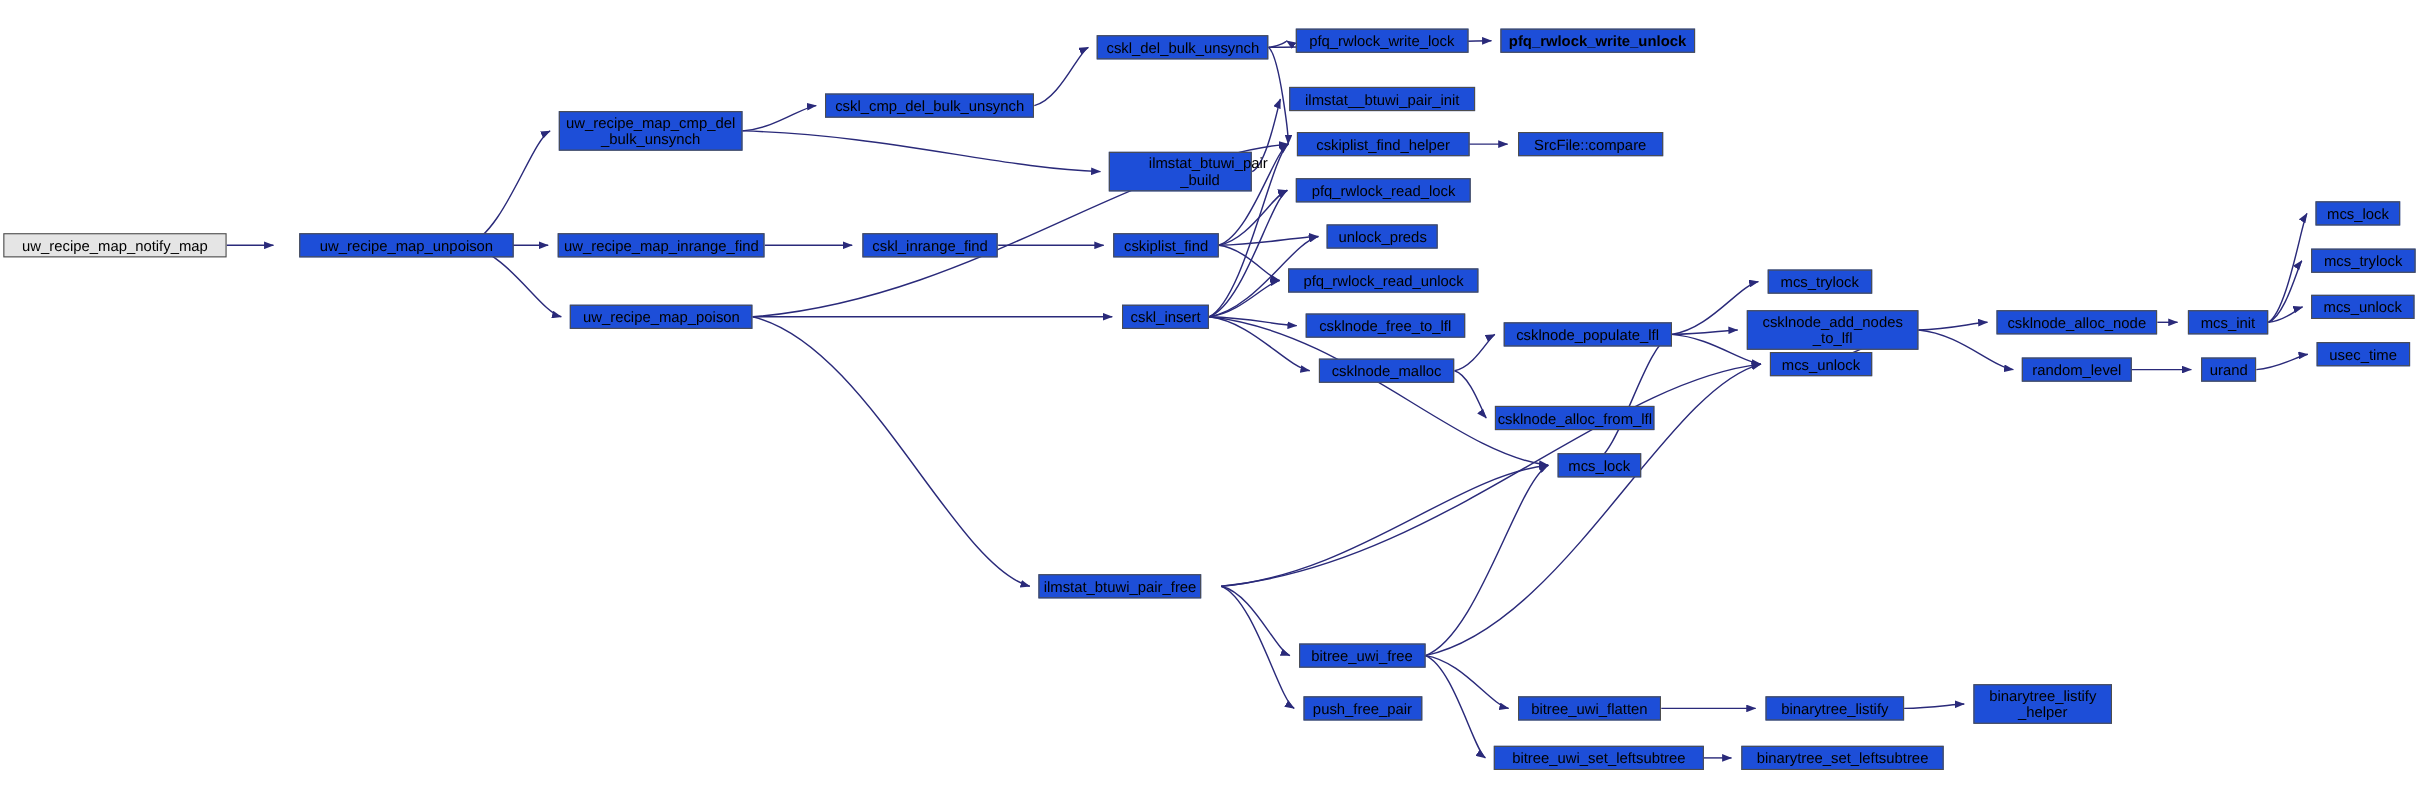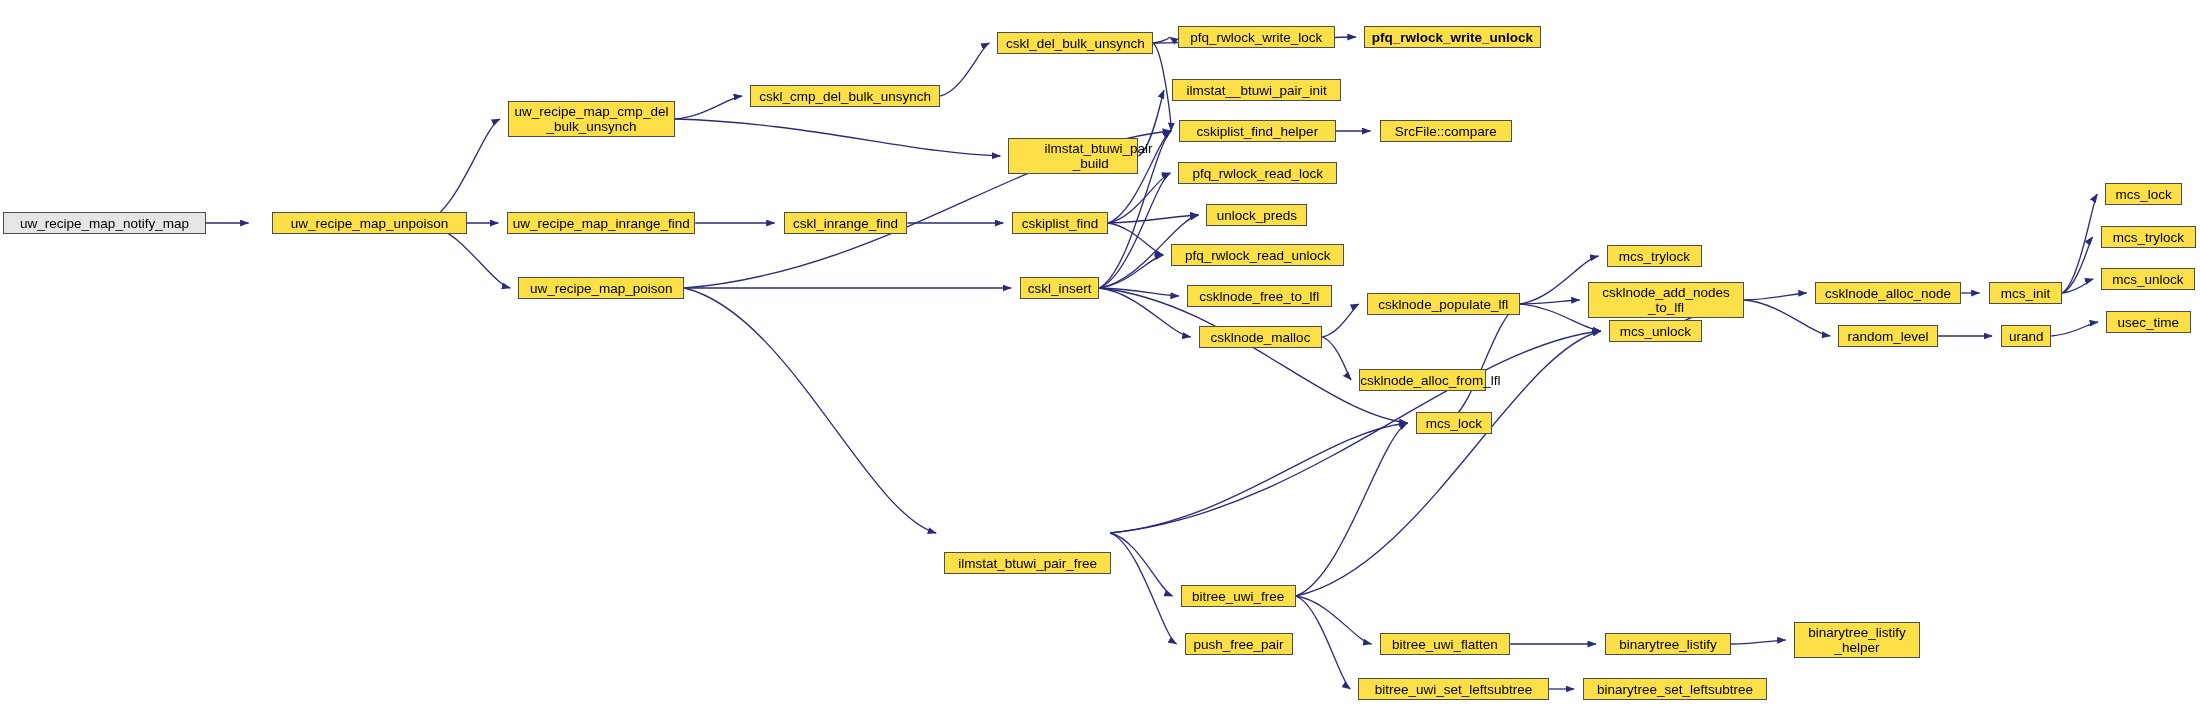--- a/index.html
+++ b/index.html
@@ -3,21 +3,21 @@
 <meta charset="utf-8">
 <style>
   html,body{margin:0;padding:0;background:#ffffff;}
   body{font-family:"Liberation Sans","DejaVu Sans",sans-serif;}
   #canvas{position:relative;width:2200px;height:715px;background:#ffffff;overflow:hidden;}
   #edges{position:absolute;left:0;top:0;width:2200px;height:715px;pointer-events:none;}
   .node{
     position:absolute;
     box-sizing:border-box;
     border:1px solid #4d4d4d;
-    background:#fde047;
+    background:#1d4ed8;
     color:#000000;
     font-size:13.5px;
     line-height:15px;
     display:flex;
     align-items:center;
     justify-content:center;
     text-align:center;
     white-space:pre-line;
     letter-spacing:0px;
     cursor:pointer;
@@ -106,36 +106,36 @@
     <div class="node" style="left: 1177.51px; top: 26px; width: 157.367px; height: 22px;"><span class="lbl">pfq_rwlock_write_lock</span></div>
     <div class="node" style="left: 1172.03px; top: 79px; width: 169.11px; height: 22px;"><span class="lbl">ilmstat__btuwi_pair_init</span></div>
     <div class="node" style="left: 1179.07px; top: 120px; width: 156.584px; height: 22px;"><span class="lbl">cskiplist_find_helper</span></div>
     <div class="node" style="left: 1178.29px; top: 162px; width: 158.932px; height: 22px;"><span class="lbl">pfq_rwlock_read_lock</span></div>
     <div class="node" style="left: 1206.48px; top: 204px; width: 100.996px; height: 22px;"><span class="lbl">unlock_preds</span></div>
     <div class="node" style="left: 1171.25px; top: 244px; width: 173.025px; height: 22px;"><span class="lbl">pfq_rwlock_read_unlock</span></div>
     <div class="node" style="left: 1186.9px; top: 285px; width: 144.84px; height: 22px;"><span class="lbl">csklnode_free_to_lfl</span></div>
     <div class="node" style="left: 1198.65px; top: 326px; width: 123.701px; height: 22px;"><span class="lbl">csklnode_malloc</span></div>
     <div class="node" style="left: 1363.84px; top: 26px; width: 176.94px; height: 22px; font-weight: bold;"><span class="lbl">pfq_rwlock_write_unlock</span></div>
     <div class="node" style="left: 1379.5px; top: 120px; width: 132.313px; height: 22px;"><span class="lbl">SrcFile::compare</span></div>
-    <div class="node" style="left: 1359.15px; top: 369px; width: 127px; height: 22px;"><span class="lbl">csklnode_alloc_from_lfl</span></div>
+    <div class="node" style="left: 1359.15px; top: 369px; width: 145px; height: 22px;"><span class="lbl">csklnode_alloc_from_lfl</span></div>
     <div class="node" style="left: 1415.52px; top: 412px; width: 76.726px; height: 22px;"><span class="lbl">mcs_lock</span></div>
     <div class="node" style="left: 1366.98px; top: 293px; width: 152.669px; height: 22px;"><span class="lbl">csklnode_populate_lfl</span></div>
     <div class="node" style="left: 1606.55px; top: 245px; width: 95.516px; height: 22px;"><span class="lbl">mcs_trylock</span></div>
     <div class="node" style="left: 1587.76px; top: 282px; width: 156.584px; height: 36px;"><span class="lbl">csklnode_add_nodes
 _to_lfl</span></div>
     <div class="node" style="left: 1608.9px; top: 320px; width: 93.1673px; height: 22px;"><span class="lbl">mcs_unlock</span></div>
     <div class="node" style="left: 1814.8px; top: 282px; width: 146.406px; height: 22px;"><span class="lbl">csklnode_alloc_node</span></div>
     <div class="node" style="left: 1838.29px; top: 325px; width: 99.4306px; height: 22px;"><span class="lbl">random_level</span></div>
     <div class="node" style="left: 1988.61px; top: 282px; width: 73.5943px; height: 22px;"><span class="lbl">mcs_init</span></div>
     <div class="node" style="left: 2001.14px; top: 325px; width: 50.1068px; height: 22px;"><span class="lbl">urand</span></div>
     <div class="node" style="left: 2105.27px; top: 183px; width: 76.726px; height: 22px;"><span class="lbl">mcs_lock</span></div>
     <div class="node" style="left: 2100.57px; top: 226px; width: 95.516px; height: 22px;"><span class="lbl">mcs_trylock</span></div>
     <div class="node" style="left: 2101.35px; top: 268px; width: 93.1673px; height: 22px;"><span class="lbl">mcs_unlock</span></div>
     <div class="node" style="left: 2106.05px; top: 311px; width: 84.5552px; height: 22px;"><span class="lbl">usec_time</span></div>
-    <div class="node" style="left: 944.199px; top: 552px; width: 167px; height: 22px;"><span class="lbl">ilmstat_btuwi_pair_free</span></div>
+    <div class="node" style="left: 944.199px; top: 522px; width: 148px; height: 22px;"><span class="lbl">ilmstat_btuwi_pair_free</span></div>
     <div class="node" style="left: 1180.64px; top: 585px; width: 115.089px; height: 22px;"><span class="lbl">bitree_uwi_free</span></div>
     <div class="node" style="left: 1184.56px; top: 633px; width: 108.043px; height: 22px;"><span class="lbl">push_free_pair</span></div>
     <div class="node" style="left: 1379.5px; top: 633px; width: 130.747px; height: 22px;"><span class="lbl">bitree_uwi_flatten</span></div>
     <div class="node" style="left: 1358.36px; top: 678px; width: 190.249px; height: 22px;"><span class="lbl">bitree_uwi_set_leftsubtree</span></div>
     <div class="node" style="left: 1604.98px; top: 633px; width: 126.05px; height: 22px;"><span class="lbl">binarytree_listify</span></div>
     <div class="node" style="left: 1583.06px; top: 678px; width: 183.986px; height: 22px;"><span class="lbl">binarytree_set_leftsubtree</span></div>
     <div class="node" style="left: 1793.67px; top: 622px; width: 126.833px; height: 36px;"><span class="lbl">binarytree_listify
 _helper</span></div>
   </div>
 

